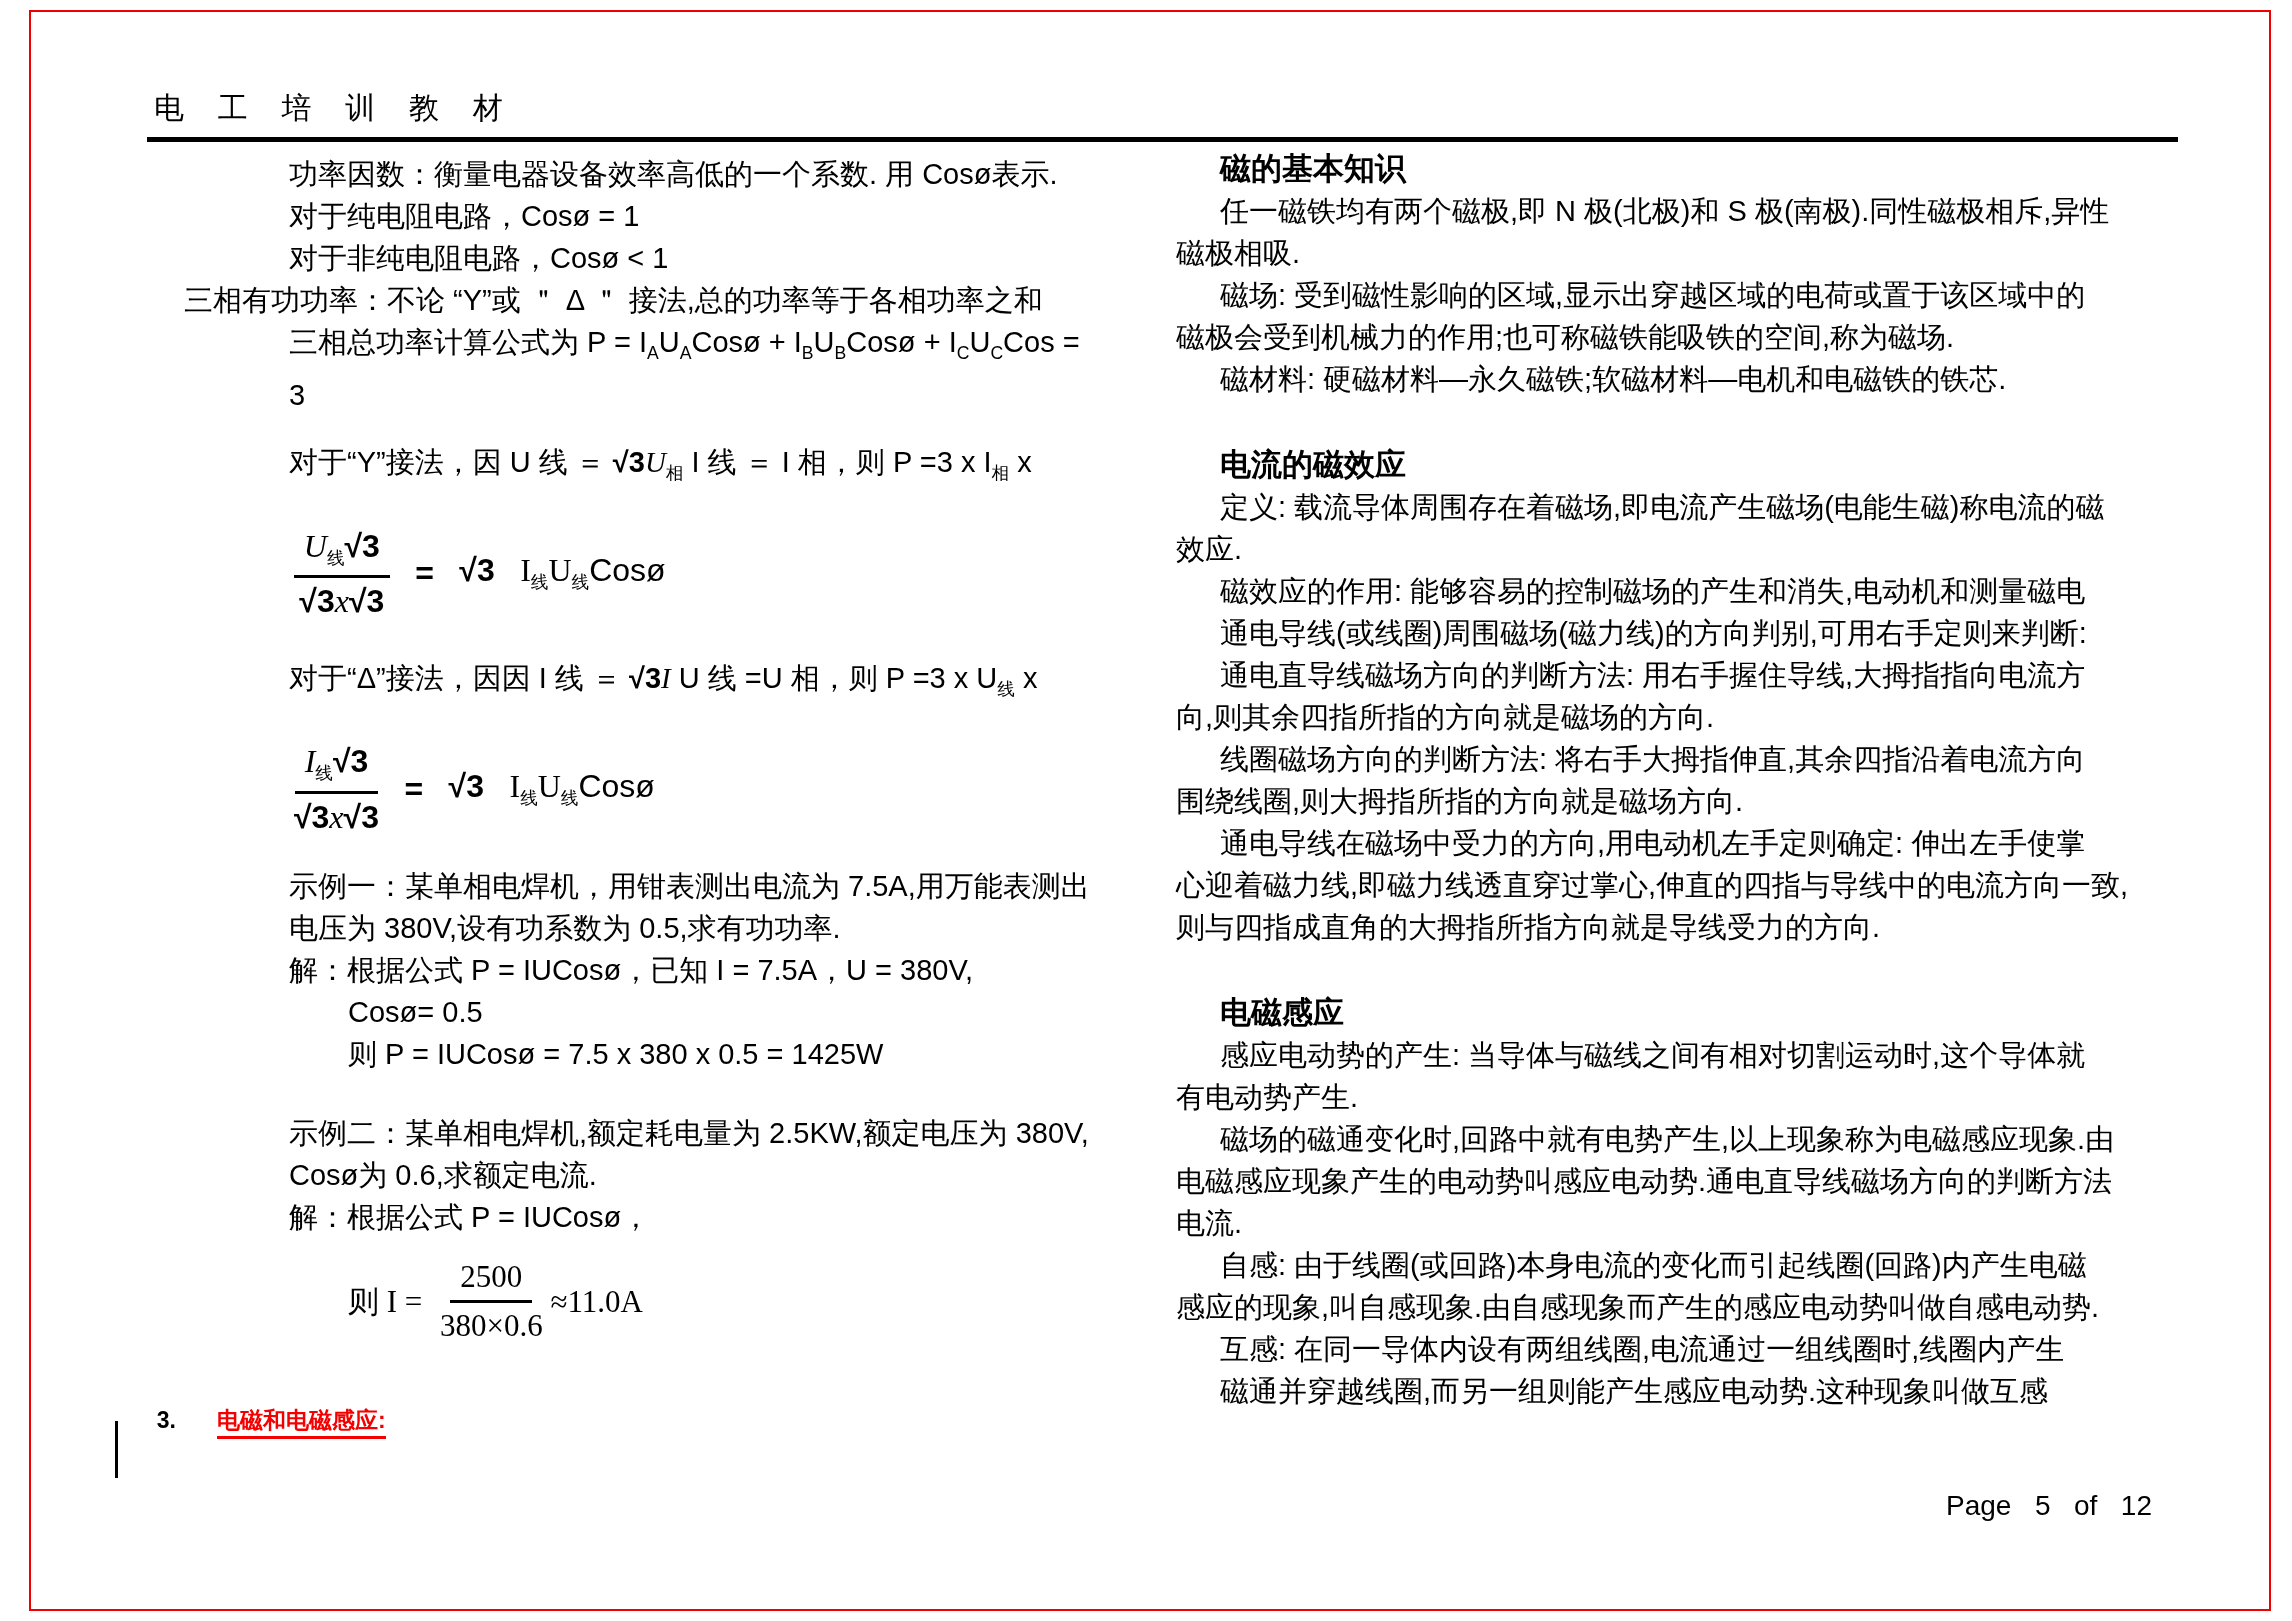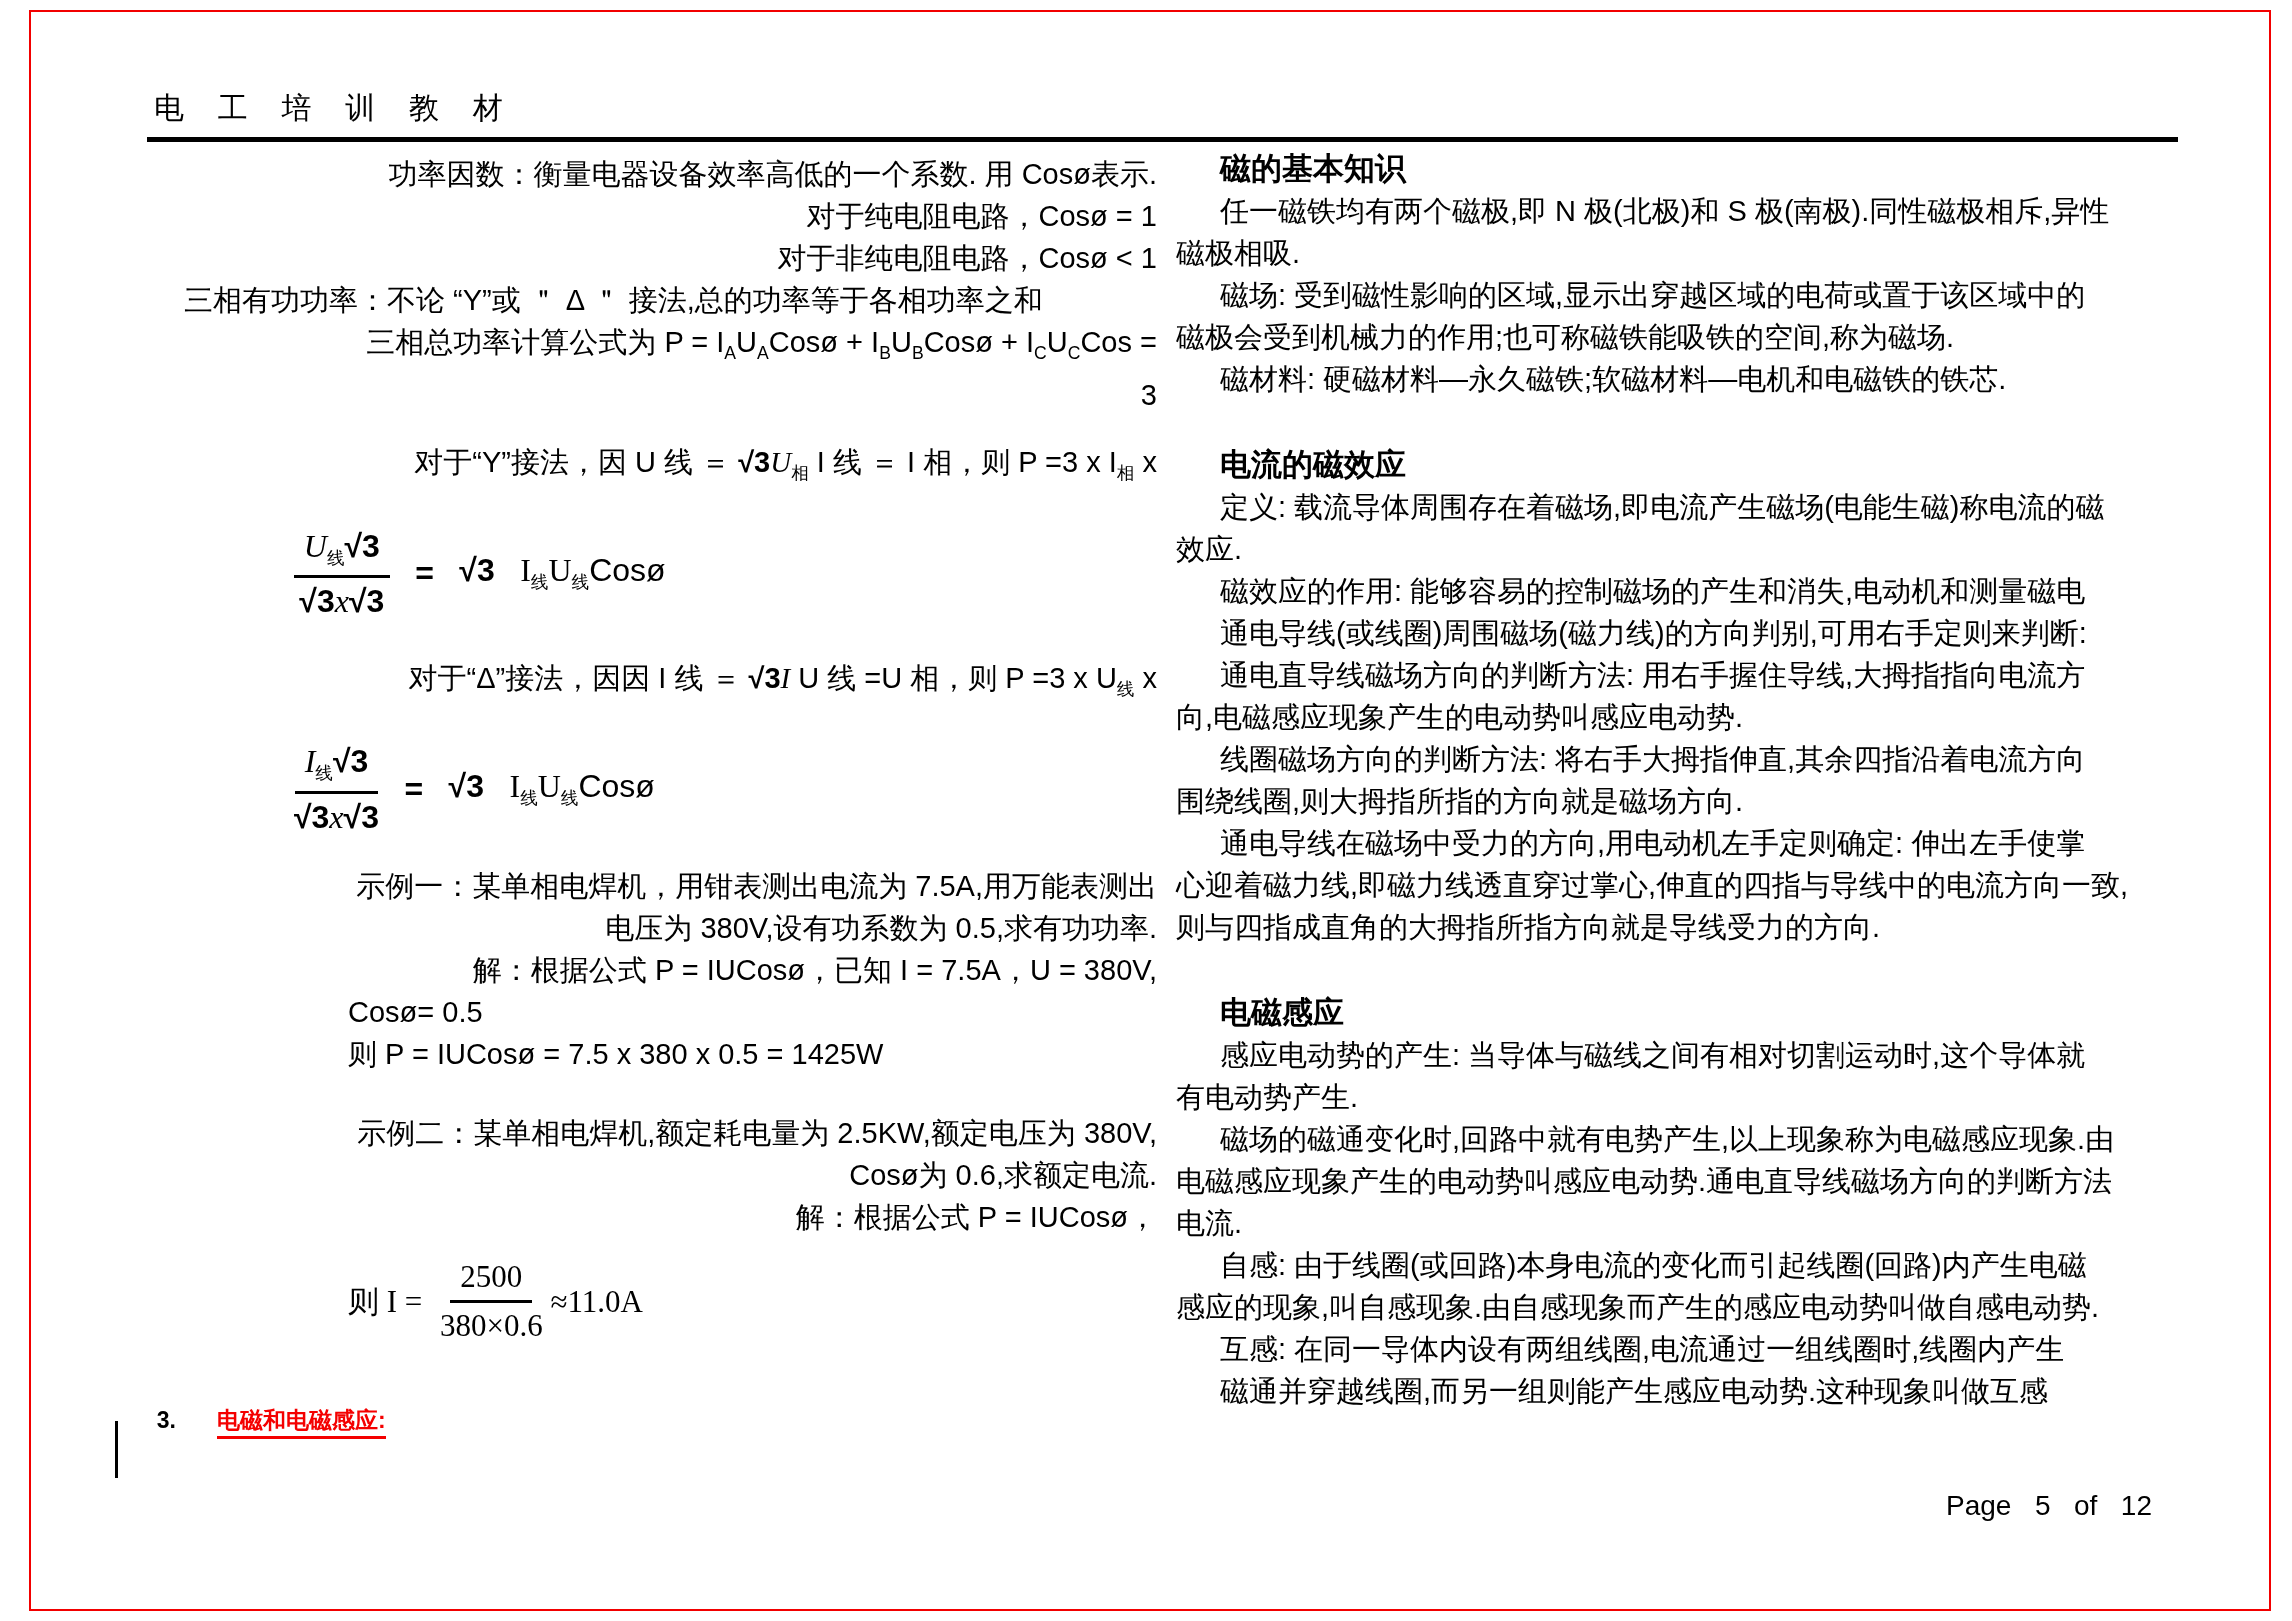--- a/index.html
+++ b/index.html
@@ -6,21 +6,21 @@
   .page{position:relative;width:2293px;height:1621px;background:#ffffff;
         font-family:"Liberation Sans",sans-serif;color:#000;overflow:hidden;}
   .red-frame{position:absolute;left:29px;top:9.8px;width:2242px;height:1601px;
         border:2.9px solid #f20000;box-sizing:border-box;}
   .doc-header{position:absolute;left:154px;top:88px;font-size:30px;letter-spacing:12.7px;white-space:nowrap;}
   .rule{position:absolute;left:147px;top:137px;width:2031px;height:4.9px;background:#000;}
   .col-left{position:absolute;left:147px;top:153px;width:1010px;}
   .col-right{position:absolute;left:1176px;top:147px;width:1039px;}
   .ln,.rln{font-size:29px;line-height:42px;white-space:nowrap;}
   .i0{padding-left:37px;}
-  .i1{padding-left:142px;text-align:right;}
+  .i1{padding-left:142px;}
   .i2{padding-left:201px;}
   .ind{padding-left:44px;}
   .sec-title{font-weight:bold;font-size:31px;line-height:43px;padding-left:44px;}
   .sp{margin-top:43px;}
   sub{font-size:17.6px;}
   .sv{font-family:"Liberation Serif",serif;font-style:italic;}
   .sr{font-family:"Liberation Serif",serif;}
   .root{font-weight:bold;}
   .gap{display:inline-block;width:25.5px;}
   .frac-row{display:flex;align-items:center;margin-top:21.6px;margin-left:147px;font-size:32px;height:116px;}
@@ -116,21 +116,21 @@
     <div class="rln ind">磁场: 受到磁性影响的区域,显示出穿越区域的电荷或置于该区域中的</div>
     <div class="rln">磁极会受到机械力的作用;也可称磁铁能吸铁的空间,称为磁场.</div>
     <div class="rln ind">磁材料: 硬磁材料—永久磁铁;软磁材料—电机和电磁铁的铁芯.</div>
 
     <div class="sec-title sp">电流的磁效应</div>
     <div class="rln ind">定义: 载流导体周围存在着磁场,即电流产生磁场(电能生磁)称电流的磁</div>
     <div class="rln">效应.</div>
     <div class="rln ind">磁效应的作用: 能够容易的控制磁场的产生和消失,电动机和测量磁电</div>
     <div class="rln ind">通电导线(或线圈)周围磁场(磁力线)的方向判别,可用右手定则来判断:</div>
     <div class="rln ind">通电直导线磁场方向的判断方法: 用右手握住导线,大拇指指向电流方</div>
-    <div class="rln">向,电磁感应现象产生的电动势叫感应电动势.</div>
+    <div class="rln">向,则其余四指所指的方向就是磁场的方向.</div>
     <div class="rln ind">线圈磁场方向的判断方法: 将右手大拇指伸直,其余四指沿着电流方向</div>
     <div class="rln">围绕线圈,则大拇指所指的方向就是磁场方向.</div>
     <div class="rln ind">通电导线在磁场中受力的方向,用电动机左手定则确定: 伸出左手使掌</div>
     <div class="rln">心迎着磁力线,即磁力线透直穿过掌心,伸直的四指与导线中的电流方向一致,</div>
     <div class="rln">则与四指成直角的大拇指所指方向就是导线受力的方向.</div>
 
     <div class="sec-title sp">电磁感应</div>
     <div class="rln ind">感应电动势的产生: 当导体与磁线之间有相对切割运动时,这个导体就</div>
     <div class="rln">有电动势产生.</div>
     <div class="rln ind">磁场的磁通变化时,回路中就有电势产生,以上现象称为电磁感应现象.由</div>

